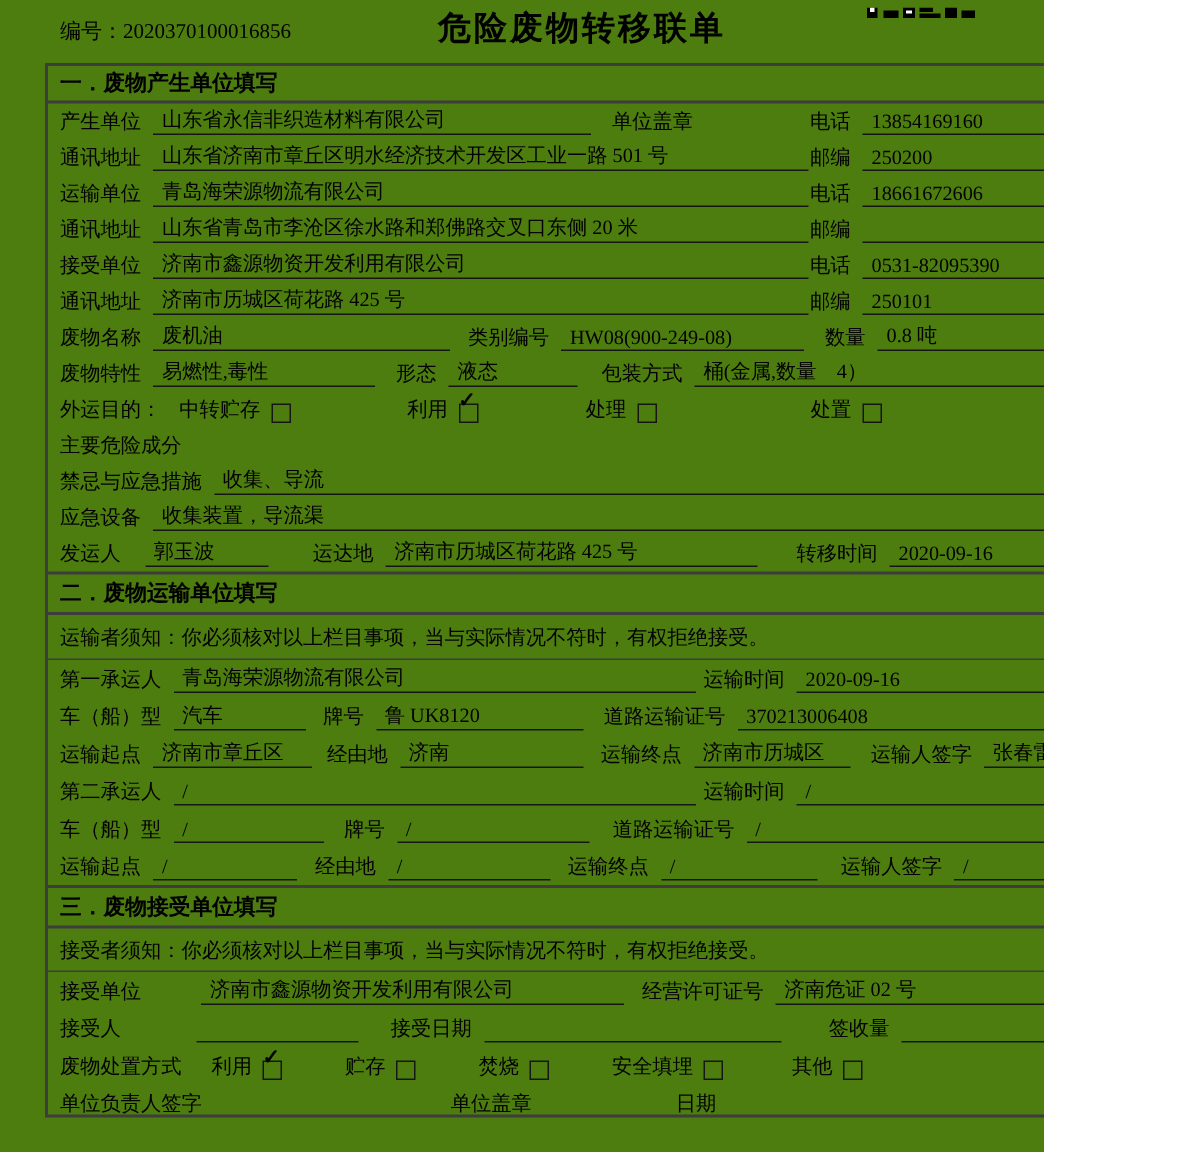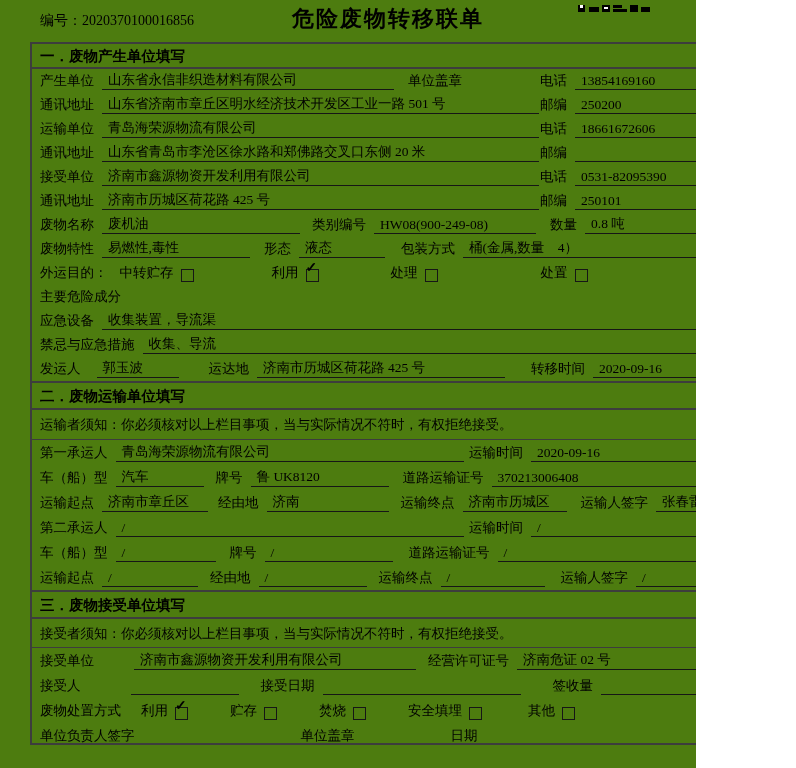--- a/index.html
+++ b/index.html
@@ -137,27 +137,27 @@
         <span class="lbl">处置</span>
         <span class="cb" data-checked="false"></span>
       </span>
     </div>
 
     <div class="r">
       <span class="lbl">主要危险成分</span>
     </div>
 
     <div class="r">
+      <span class="lbl">禁忌与应急措施</span>
+      <span class="val grow" style="margin-right:8px">收集、导流</span>
+    </div>
+
+    <div class="r">
       <span class="lbl">应急设备</span>
       <span class="val grow" style="margin-right:4px">收集装置，导流渠</span>
-    </div>
-
-    <div class="r">
-      <span class="lbl">禁忌与应急措施</span>
-      <span class="val grow" style="margin-right:8px">收集、导流</span>
     </div>
 
     <div class="r">
       <span class="lbl">发运人</span>
       <span class="val" style="width:82px;margin-left:16px">郭玉波</span>
       <span class="lbl" style="margin-left:30px">运达地</span>
       <span class="val" style="width:248px">济南市历城区荷花路 425 号</span>
       <span class="lbl" style="margin-left:auto">转移时间</span>
       <span class="val" style="width:150px">2020-09-16</span>
     </div>

